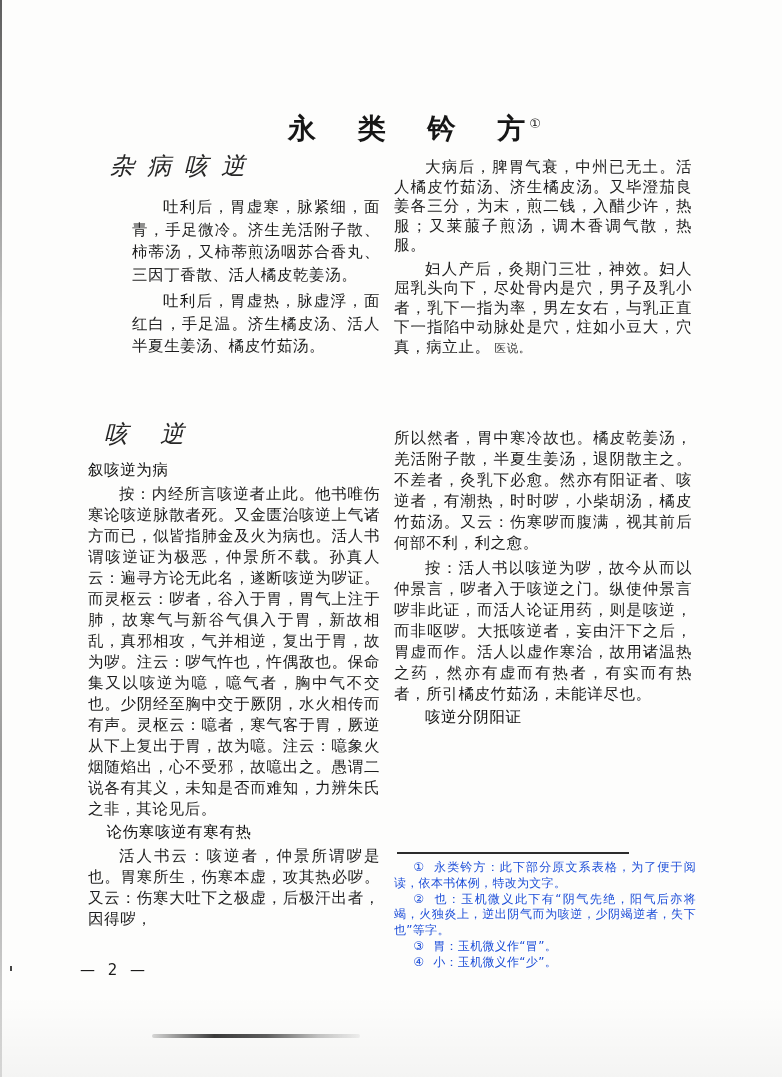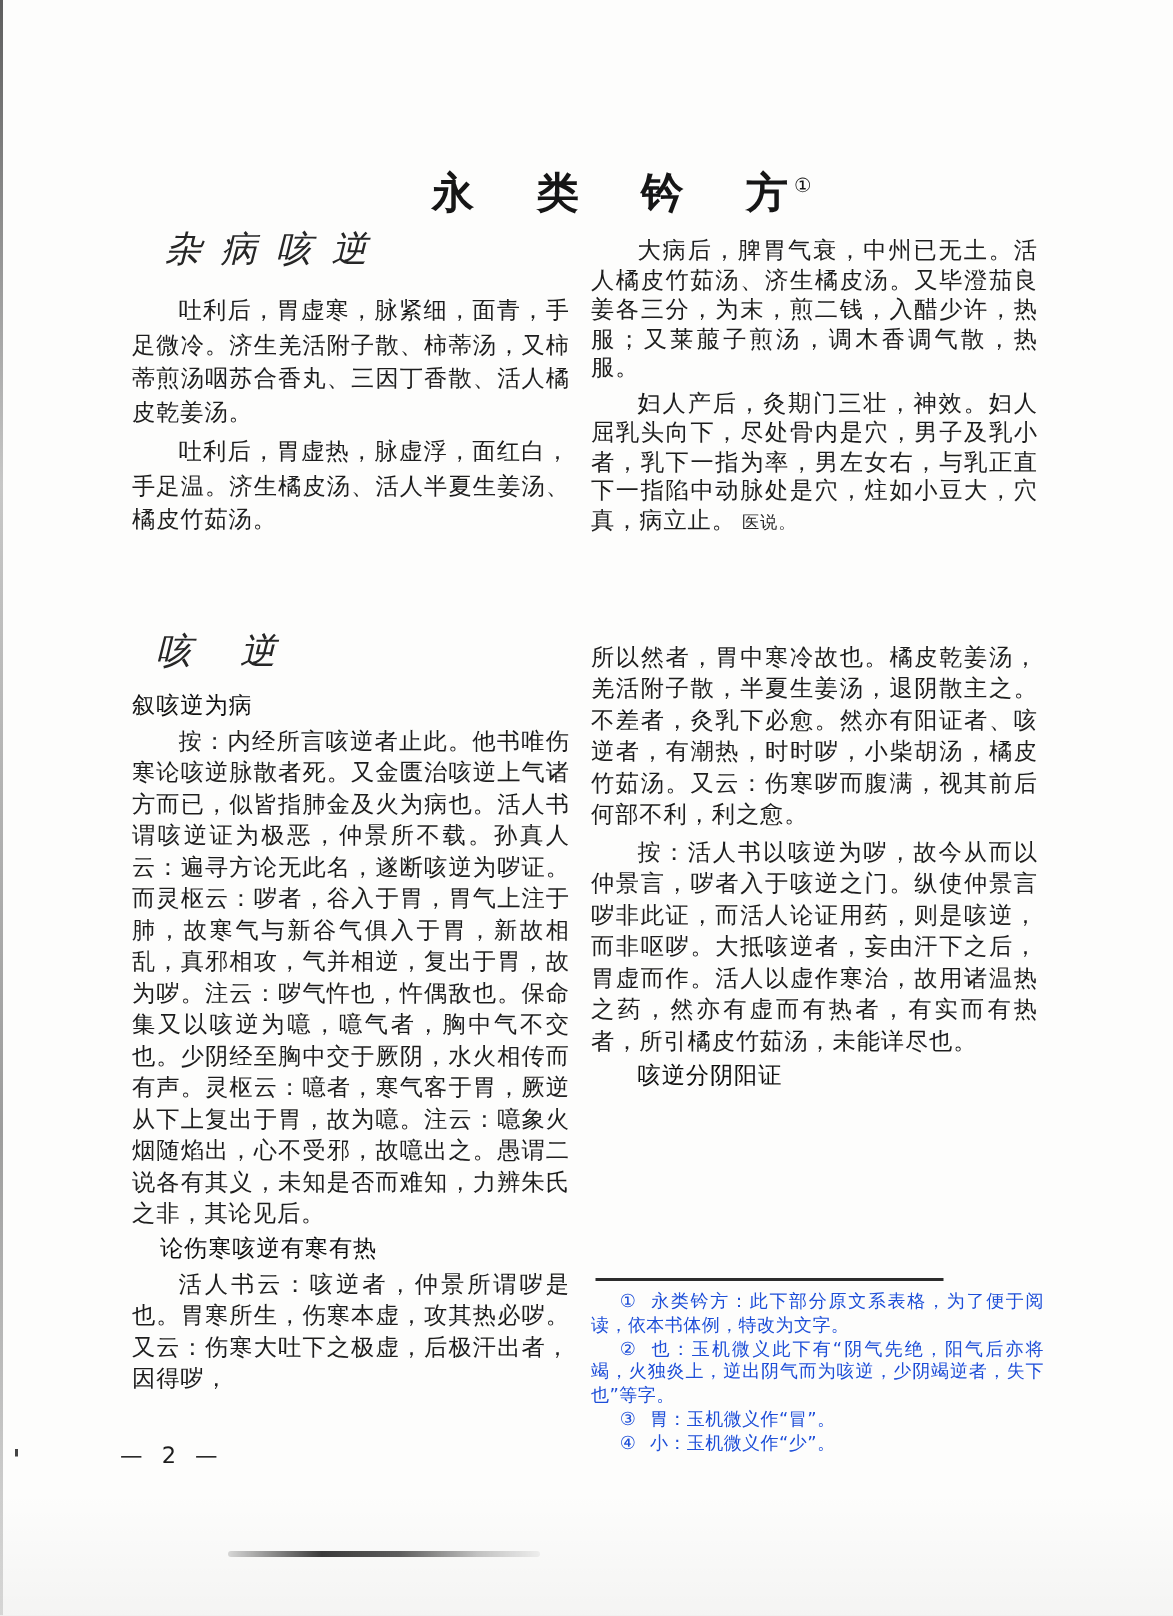--- a/index.html
+++ b/index.html
@@ -32,21 +32,21 @@
   .callig-2 { left:104px; top:418px; letter-spacing:0; }
   .callig-2 .gap { margin-left:32px; }
   .col { position:absolute; text-align:justify; text-justify:inter-character; }
   .colA-left  { left:88px;  top:196px; width:292px; }
   .colA-right { left:394px; top:158px; width:298px; }
   .colB-left  { left:88px;  top:460px; width:292px; }
   .colB-right { left:394px; top:428px; width:298px; }
   p.body {
     margin:0; font-size:15.5px; letter-spacing:.6px; text-indent:2em; color:#1d1d1d;
   }
-  .colA-left  p.body { line-height:22.5px; }
+  .colA-left  p.body { line-height:22.5px;margin-left:44px; }
   .colA-right p.body { line-height:19.5px; }
   .colB-left  p.body, .colB-right p.body { line-height:21px; }
   p.mt { margin-top:4px; }
   p.noind { text-indent:0; }
   .subhead {
     margin:0 0 3px 0; font-size:15.5px; font-weight:400; color:#101010;
     letter-spacing:.6px; line-height:21px;
   }
   .subhead.pre { margin-top:2px; }
   .subhead.ind1 { padding-left:1.2em; }

